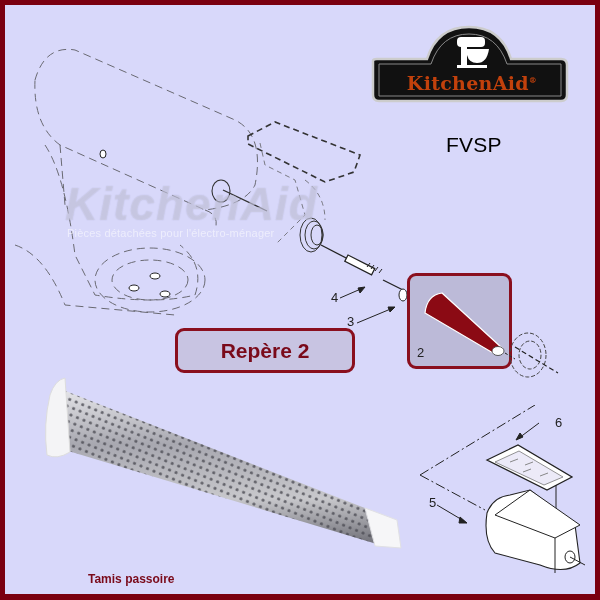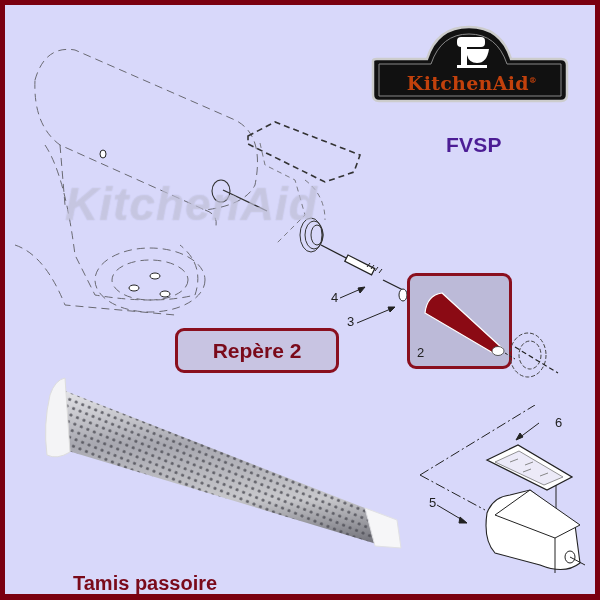--- a/index.html
+++ b/index.html
@@ -4,30 +4,30 @@
   <style>
     html, body { margin: 0; padding: 0; }
     body { width: 600px; height: 600px; overflow: hidden; font-family: "Liberation Sans", sans-serif; }
     .frame {
       position: relative; width: 600px; height: 600px; box-sizing: border-box;
       background: #d8d8fa; border: 5px solid #7a0010; border-bottom-width: 6px;
       overflow: hidden;
     }
     .abs { position: absolute; }
     .code-text {
-      color: #4c1d95; font-weight: bold; font-size: 21px; letter-spacing: 0.2px;
+      color: #000000; font-weight: normal; font-size: 21px; letter-spacing: 0.2px;
       font-family: "Liberation Sans", sans-serif;
     }
     .repere-box {
-      left: 170px; top: 323px; width: 164px; height: 45px; box-sizing: border-box;
+      left: 170px; top: 323px; width: 180px; height: 45px; box-sizing: border-box;
       border: 3px solid #8a0f1e; border-radius: 9px; background: #c8c4e2;
       display: flex; align-items: center; justify-content: center;
     }
     .repere-box span { color: #7a0a1a; font-weight: bold; font-size: 21px; }
-    .caption { left: 68px; top: 567px; color: #7a0a1a; font-weight: bold; font-size: 20px; }
+    .caption { left: 83px; top: 567px; color: #7a0a1a; font-weight: bold; font-size: 12px; }
     .callout-num { font-family: "Liberation Sans", sans-serif; font-size: 13px; color: #222; }
     .watermark-big {
       left: 60px; top: 172px; font-size: 46px; font-style: italic; font-weight: bold;
       color: rgba(255,255,255,0.35); letter-spacing: 1px;
       text-shadow: 0 0 1px rgba(120,120,170,0.5);
     }
     .watermark-small {
       left: 62px; top: 222px; font-size: 11px; color: rgba(255,255,255,0.55); letter-spacing: 0.2px;
     }
     .highlight-box {
@@ -140,20 +140,21 @@
     </g>
     <line x1="141" y1="80" x2="141" y2="132" stroke="#222" stroke-width="1"></line>
     <path d="M72 108 Q78 92 95 90 L115 85 L160 120 L165 158 Q150 170 125 160 L80 148 Q68 135 72 108 Z" fill="#fff" stroke="#222" stroke-width="1.1"></path>
     <path d="M80 110 L115 85 L165 120 L140 133 Z" fill="#fff" stroke="#222" stroke-width="1"></path>
     <path d="M140 133 L140 168" stroke="#222"></path>
     <ellipse cx="155" cy="152" rx="5" ry="6" fill="#fff" stroke="#222"></ellipse>
     <line x1="155" y1="152" x2="170" y2="160" stroke="#222"></line>
   </svg>
 
   <div class="abs watermark-big">KitchenAid</div>
+  <div class="abs watermark-small">Pièces détachées pour l'électro-ménager</div>
 
   <svg class="abs" style="left:360px;top:18px" width="210" height="82" viewBox="0 0 210 82">
     <path d="M8 38 Q8 36 12 36 L62 36 Q72 4 104 4 Q136 4 146 36 L196 36 Q202 36 202 42 L202 72 Q202 78 196 78 L14 78 Q8 78 8 72 Z" fill="#111" stroke="#ccc" stroke-width="2.5"></path>
     <path d="M14 41 L66 41 Q76 11 104 11 Q132 11 142 41 L196 41 L196 73 L14 73 Z" fill="none" stroke="#888" stroke-width="1"></path>
     <g fill="#fff">
       <rect x="92" y="14" width="28" height="10" rx="4"></rect>
       <rect x="96" y="22" width="6" height="22"></rect>
       <path d="M102 26 L124 26 Q122 40 112 40 Q104 40 102 32 Z"></path>
       <rect x="92" y="42" width="30" height="3"></rect>
     </g>

